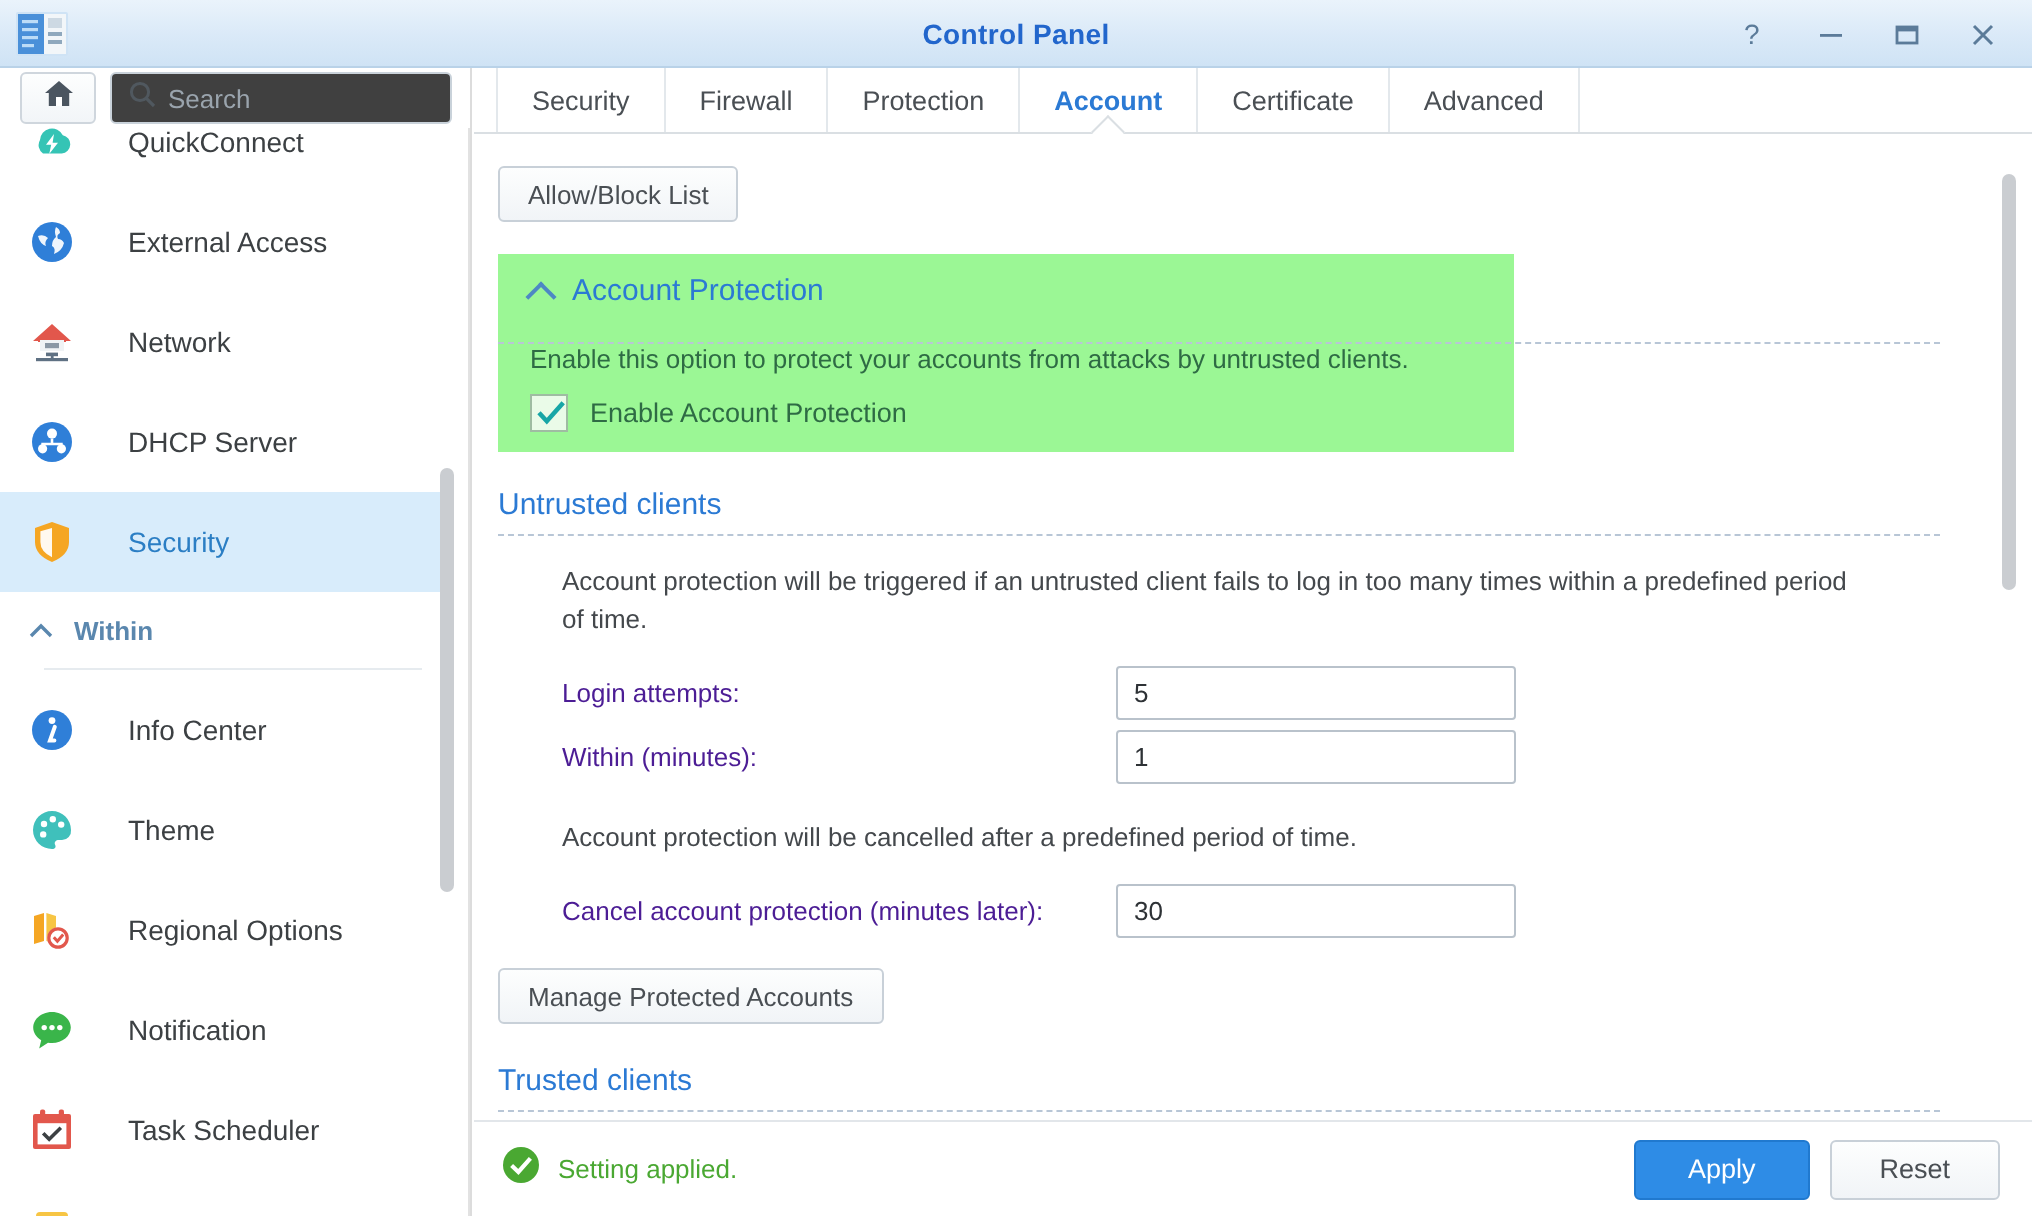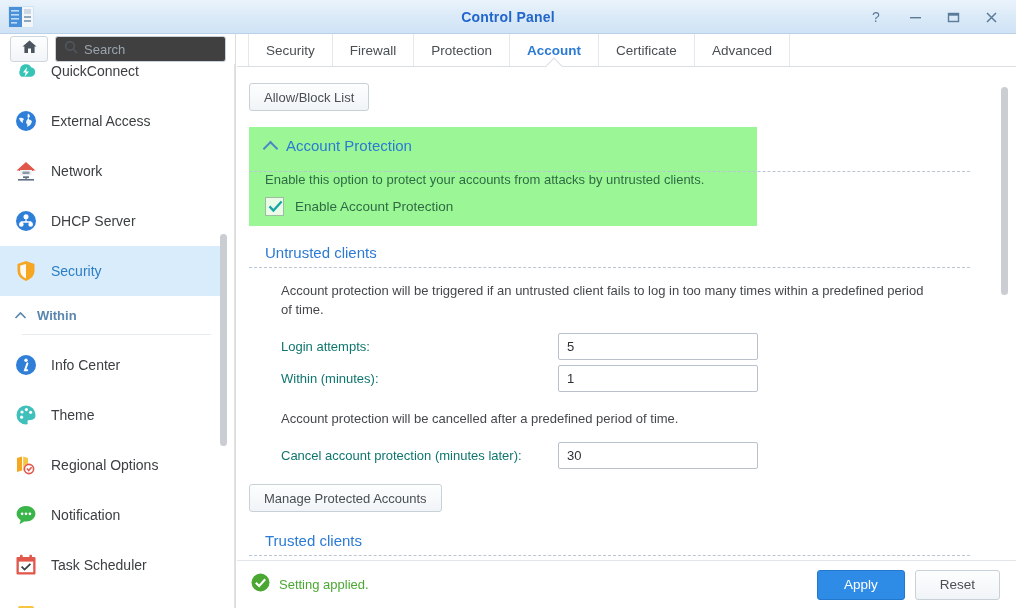--- a/index.html
+++ b/index.html
@@ -84,21 +84,21 @@
   .sb-scroll {
     position: absolute; left: 0; top: 30px;
     width: 236px; height: 544px;
     overflow: hidden;
   }
   .sb-inner { position: relative; width: 221px; }
   .sb-item {
     position: relative;
     height: 50px;
     display: flex; align-items: center;
-    gap: 13px;
+    gap: 26px;
     padding-left: 14px;
     font-size: 14px;
     color: #3c4043;
   }
   .sb-item.active {
     background: #d8ecfb;
     color: #2b7ec4;
   }
   .sb-ico { width: 24px; height: 24px; flex: none; position: relative; }
   .sb-group {
@@ -217,41 +217,41 @@
     width: 19px; height: 19px;
     background: #eafbe8;
     border: 1px solid #9fbca2;
     position: relative;
   }
   .cbox svg { position: absolute; left: 1px; top: 0px; }
   .cb-label { font-size: 13.5px; color: #2e6b44; }
 
   .section-title {
     font-size: 15px; color: #2b7ad4;
-    padding-left: 28px;
+    padding-left: 12px;
   }
   .sec-wrap { position: relative; margin-top: 18px; }
   .sec-line {
     position: relative; height: 10px;
   }
   .sec-line .dashline { top: 6px; }
 
   .field-text {
     font-size: 13px; color: #44484c;
     line-height: 19px;
     padding-left: 44px;
     max-width: 700px;
   }
   .row {
     display: flex; align-items: center;
     padding-left: 44px;
     margin-top: 14px;
   }
   .row-label {
-    font-size: 13px; color: #0f766e;
+    font-size: 13px; color: #4c1d95;
     width: 277px;
   }
   .txtinput {
     width: 200px; height: 27px;
     border: 1px solid #b9c2cb;
     border-radius: 2px;
     background: #fff;
     font-size: 13px; color: #2e3236;
     padding: 0 8px;
     display: flex; align-items: center;

